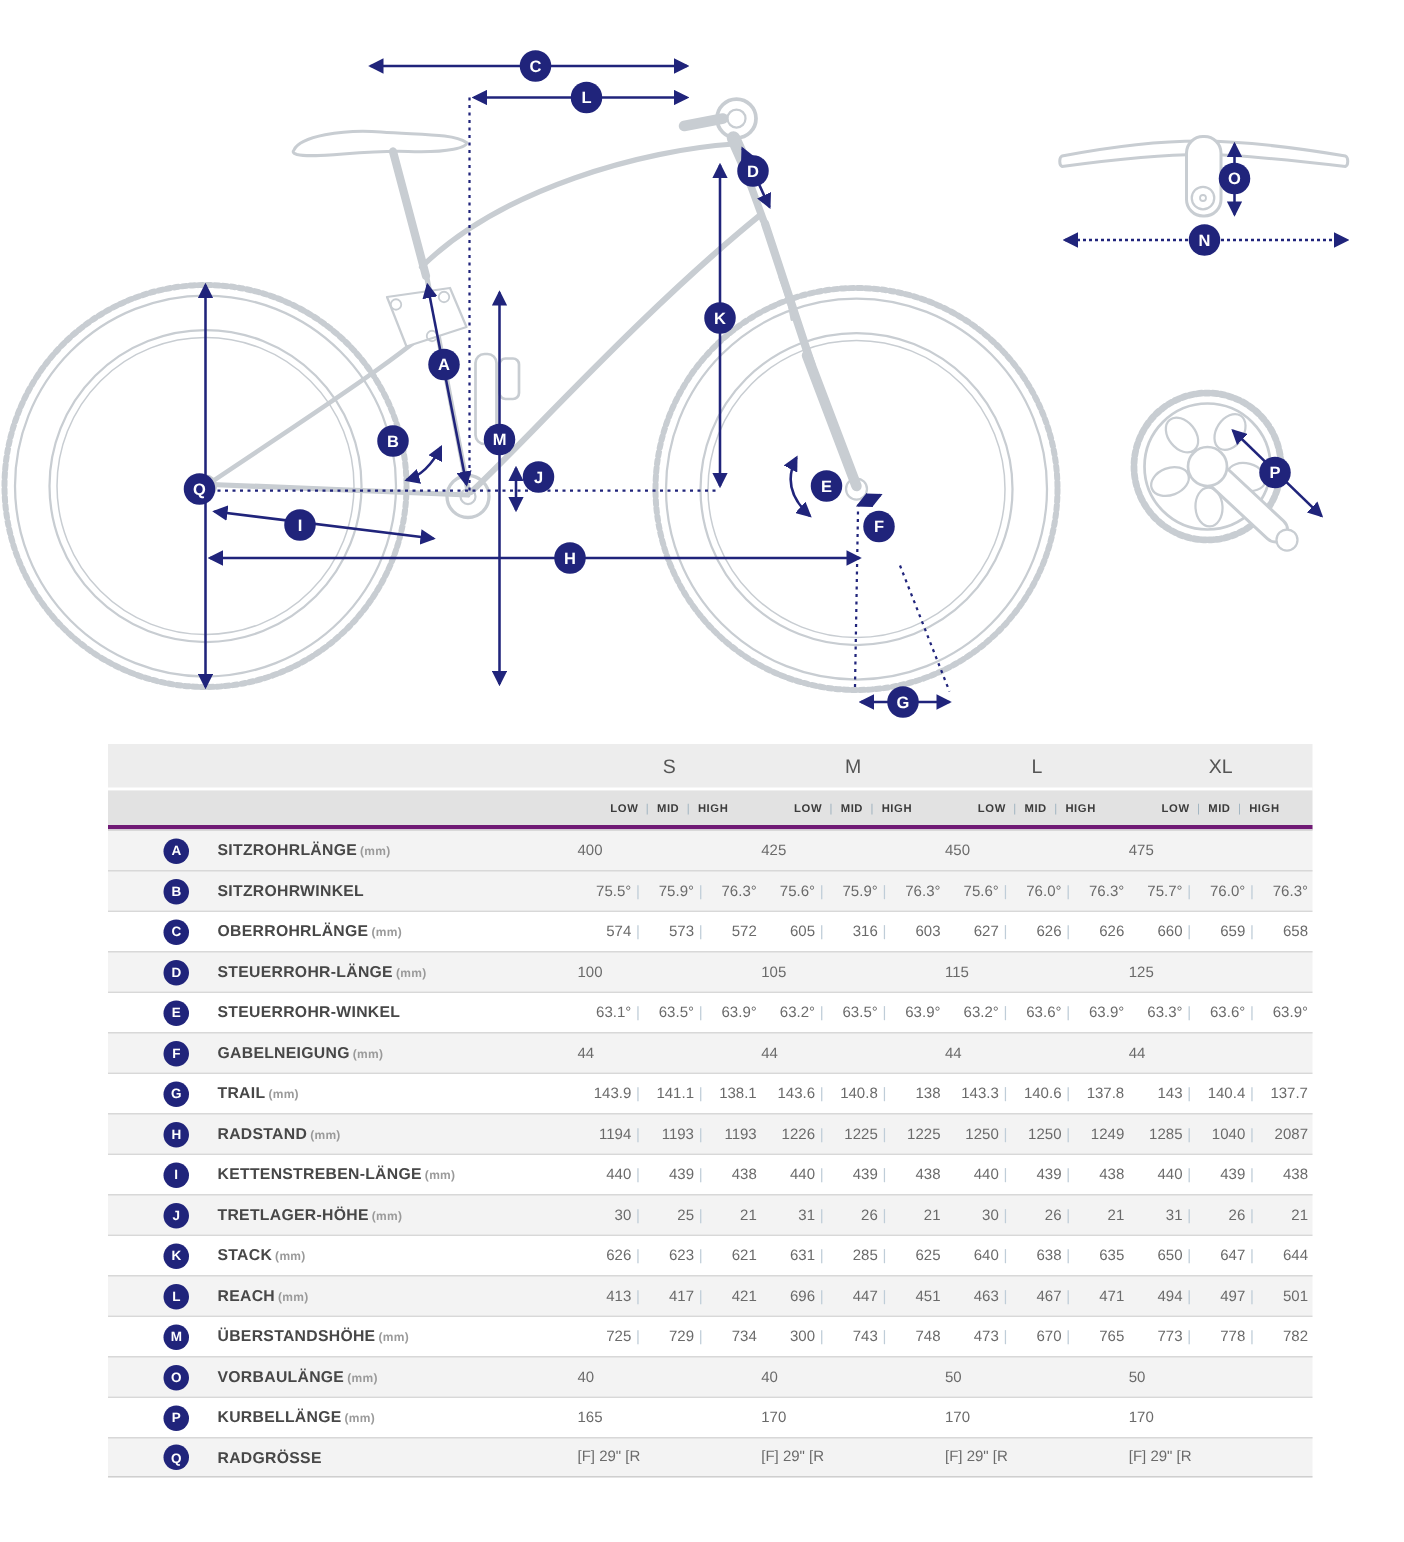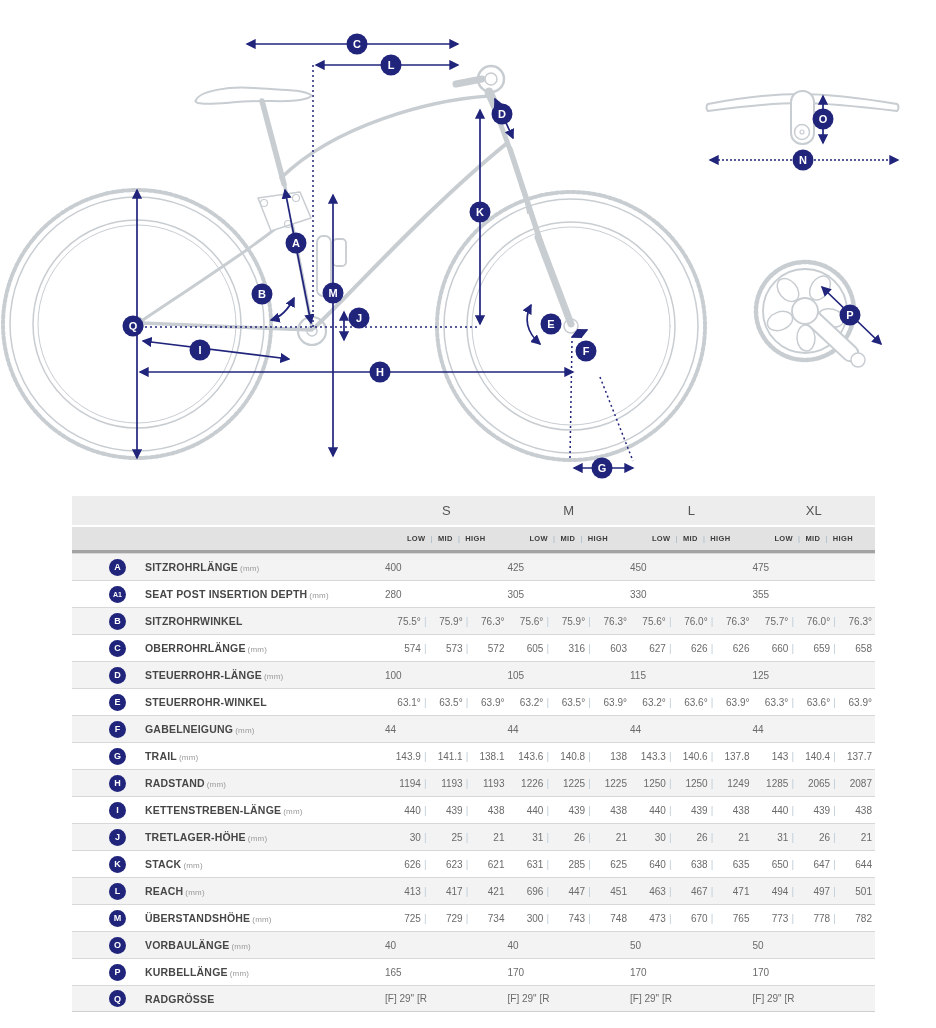--- a/index.html
+++ b/index.html
@@ -3,31 +3,31 @@
 <meta charset="utf-8">
 <style>
   html,body{margin:0;padding:0}
   body{width:936px;height:1028px;background:#fff;font-family:"Liberation Sans",sans-serif;position:relative;overflow:hidden}
   *{box-sizing:border-box}
   .diagram{position:absolute;left:0;top:0}
   .geo-table{position:absolute;left:72px;top:496px;width:803px}
   .grid{display:grid;grid-template-columns:73px 240px repeat(4,1fr);align-items:center}
   .thead1{height:31px;background:#ededed;border-bottom:2px solid #fff}
   .size-cell{text-align:center;font-size:13px;color:#555}
-  .thead2{height:26px;background:#e2e2e2;border-bottom:3px solid #a3a3a3}
+  .thead2{height:26px;background:#e2e2e2;border-bottom:3px solid #701a75}
   .subhead{display:flex;justify-content:center;align-items:center;font-size:7.5px;font-weight:bold;color:#3c3c3c;letter-spacing:.4px}
   .subhead .sp{color:#9fb3c0;margin:0 5px;font-weight:normal}
   .trow{height:27px;border-top:1px solid #d8d8d8}
   .trow.alt{background:#f3f3f3}
   #tbody .trow:last-child{border-bottom:1px solid #cfcfcf}
   .bcell{display:flex;padding-left:37px}
   .badge{width:17px;height:17px;border-radius:50%;background:#20247b;color:#fff;font-size:9px;font-weight:bold;display:flex;align-items:center;justify-content:center}
   .badge.small{font-size:7px}
   .lcell{font-size:10.5px;font-weight:bold;color:#474747;letter-spacing:.2px;white-space:nowrap}
-  .lcell .unit{font-size:8px;color:#9a9a9a;font-weight:normal;margin-left:2px}
+  .lcell .unit{font-size:8px;color:#9a9a9a;font-weight:bold;margin-left:2px}
   .vals{display:flex;align-items:center;font-size:10px;color:#6a6a6a;padding:0 3px;height:100%}
   .vals .v{flex:1;text-align:right;white-space:nowrap}
   .vals.single{padding:0}
   .vals.single .v{flex:none;text-align:center}
   .vals .sp{width:9px;text-align:center;color:#bfcdd8;flex:none}
 </style>
 </head>
 <body>
 
 <svg class="diagram" width="936" height="494" viewBox="0 0 936 494">
@@ -249,178 +249,160 @@
         <div class="vals single">
           <span class="v">425</span>
         </div>
         <div class="vals single">
           <span class="v">450</span>
         </div>
         <div class="vals single">
           <span class="v">475</span>
         </div>
       </div>
+      <div class="grid trow alt">
+        <div class="bcell">
+          <span class="badge">B</span>
+        </div>
+        <div class="lcell"><span class="lbl">SITZROHRWINKEL</span></div>
+        <div class="vals">
+          <span class="v">75.5°</span>
+          <span class="sp">|</span>
+          <span class="v">75.9°</span>
+          <span class="sp">|</span>
+          <span class="v">76.3°</span>
+        </div>
+        <div class="vals">
+          <span class="v">75.6°</span>
+          <span class="sp">|</span>
+          <span class="v">75.9°</span>
+          <span class="sp">|</span>
+          <span class="v">76.3°</span>
+        </div>
+        <div class="vals">
+          <span class="v">75.6°</span>
+          <span class="sp">|</span>
+          <span class="v">76.0°</span>
+          <span class="sp">|</span>
+          <span class="v">76.3°</span>
+        </div>
+        <div class="vals">
+          <span class="v">75.7°</span>
+          <span class="sp">|</span>
+          <span class="v">76.0°</span>
+          <span class="sp">|</span>
+          <span class="v">76.3°</span>
+        </div>
+      </div>
       <div class="grid trow">
         <div class="bcell">
-          <span class="badge small">A1</span>
-        </div>
-        <div class="lcell"><span class="lbl">SEAT POST INSERTION DEPTH</span><span class="unit">(mm)</span></div>
-        <div class="vals single">
-          <span class="v">280</span>
-        </div>
-        <div class="vals single">
-          <span class="v">305</span>
-        </div>
-        <div class="vals single">
-          <span class="v">330</span>
-        </div>
-        <div class="vals single">
-          <span class="v">355</span>
-        </div>
-      </div>
-      <div class="grid trow alt">
-        <div class="bcell">
-          <span class="badge">B</span>
-        </div>
-        <div class="lcell"><span class="lbl">SITZROHRWINKEL</span></div>
-        <div class="vals">
-          <span class="v">75.5°</span>
-          <span class="sp">|</span>
-          <span class="v">75.9°</span>
-          <span class="sp">|</span>
-          <span class="v">76.3°</span>
-        </div>
-        <div class="vals">
-          <span class="v">75.6°</span>
-          <span class="sp">|</span>
-          <span class="v">75.9°</span>
-          <span class="sp">|</span>
-          <span class="v">76.3°</span>
-        </div>
-        <div class="vals">
-          <span class="v">75.6°</span>
-          <span class="sp">|</span>
-          <span class="v">76.0°</span>
-          <span class="sp">|</span>
-          <span class="v">76.3°</span>
-        </div>
-        <div class="vals">
-          <span class="v">75.7°</span>
-          <span class="sp">|</span>
-          <span class="v">76.0°</span>
-          <span class="sp">|</span>
-          <span class="v">76.3°</span>
+          <span class="badge">C</span>
+        </div>
+        <div class="lcell"><span class="lbl">OBERROHRLÄNGE</span><span class="unit">(mm)</span></div>
+        <div class="vals">
+          <span class="v">574</span>
+          <span class="sp">|</span>
+          <span class="v">573</span>
+          <span class="sp">|</span>
+          <span class="v">572</span>
+        </div>
+        <div class="vals">
+          <span class="v">605</span>
+          <span class="sp">|</span>
+          <span class="v">316</span>
+          <span class="sp">|</span>
+          <span class="v">603</span>
+        </div>
+        <div class="vals">
+          <span class="v">627</span>
+          <span class="sp">|</span>
+          <span class="v">626</span>
+          <span class="sp">|</span>
+          <span class="v">626</span>
+        </div>
+        <div class="vals">
+          <span class="v">660</span>
+          <span class="sp">|</span>
+          <span class="v">659</span>
+          <span class="sp">|</span>
+          <span class="v">658</span>
+        </div>
+      </div>
+      <div class="grid trow alt">
+        <div class="bcell">
+          <span class="badge">D</span>
+        </div>
+        <div class="lcell"><span class="lbl">STEUERROHR-LÄNGE</span><span class="unit">(mm)</span></div>
+        <div class="vals single">
+          <span class="v">100</span>
+        </div>
+        <div class="vals single">
+          <span class="v">105</span>
+        </div>
+        <div class="vals single">
+          <span class="v">115</span>
+        </div>
+        <div class="vals single">
+          <span class="v">125</span>
         </div>
       </div>
       <div class="grid trow">
         <div class="bcell">
-          <span class="badge">C</span>
-        </div>
-        <div class="lcell"><span class="lbl">OBERROHRLÄNGE</span><span class="unit">(mm)</span></div>
-        <div class="vals">
-          <span class="v">574</span>
-          <span class="sp">|</span>
-          <span class="v">573</span>
-          <span class="sp">|</span>
-          <span class="v">572</span>
-        </div>
-        <div class="vals">
-          <span class="v">605</span>
-          <span class="sp">|</span>
-          <span class="v">316</span>
-          <span class="sp">|</span>
-          <span class="v">603</span>
-        </div>
-        <div class="vals">
-          <span class="v">627</span>
-          <span class="sp">|</span>
-          <span class="v">626</span>
-          <span class="sp">|</span>
-          <span class="v">626</span>
-        </div>
-        <div class="vals">
-          <span class="v">660</span>
-          <span class="sp">|</span>
-          <span class="v">659</span>
-          <span class="sp">|</span>
-          <span class="v">658</span>
-        </div>
-      </div>
-      <div class="grid trow alt">
-        <div class="bcell">
-          <span class="badge">D</span>
-        </div>
-        <div class="lcell"><span class="lbl">STEUERROHR-LÄNGE</span><span class="unit">(mm)</span></div>
-        <div class="vals single">
-          <span class="v">100</span>
-        </div>
-        <div class="vals single">
-          <span class="v">105</span>
-        </div>
-        <div class="vals single">
-          <span class="v">115</span>
-        </div>
-        <div class="vals single">
-          <span class="v">125</span>
+          <span class="badge">E</span>
+        </div>
+        <div class="lcell"><span class="lbl">STEUERROHR-WINKEL</span></div>
+        <div class="vals">
+          <span class="v">63.1°</span>
+          <span class="sp">|</span>
+          <span class="v">63.5°</span>
+          <span class="sp">|</span>
+          <span class="v">63.9°</span>
+        </div>
+        <div class="vals">
+          <span class="v">63.2°</span>
+          <span class="sp">|</span>
+          <span class="v">63.5°</span>
+          <span class="sp">|</span>
+          <span class="v">63.9°</span>
+        </div>
+        <div class="vals">
+          <span class="v">63.2°</span>
+          <span class="sp">|</span>
+          <span class="v">63.6°</span>
+          <span class="sp">|</span>
+          <span class="v">63.9°</span>
+        </div>
+        <div class="vals">
+          <span class="v">63.3°</span>
+          <span class="sp">|</span>
+          <span class="v">63.6°</span>
+          <span class="sp">|</span>
+          <span class="v">63.9°</span>
+        </div>
+      </div>
+      <div class="grid trow alt">
+        <div class="bcell">
+          <span class="badge">F</span>
+        </div>
+        <div class="lcell"><span class="lbl">GABELNEIGUNG</span><span class="unit">(mm)</span></div>
+        <div class="vals single">
+          <span class="v">44</span>
+        </div>
+        <div class="vals single">
+          <span class="v">44</span>
+        </div>
+        <div class="vals single">
+          <span class="v">44</span>
+        </div>
+        <div class="vals single">
+          <span class="v">44</span>
         </div>
       </div>
       <div class="grid trow">
         <div class="bcell">
-          <span class="badge">E</span>
-        </div>
-        <div class="lcell"><span class="lbl">STEUERROHR-WINKEL</span></div>
-        <div class="vals">
-          <span class="v">63.1°</span>
-          <span class="sp">|</span>
-          <span class="v">63.5°</span>
-          <span class="sp">|</span>
-          <span class="v">63.9°</span>
-        </div>
-        <div class="vals">
-          <span class="v">63.2°</span>
-          <span class="sp">|</span>
-          <span class="v">63.5°</span>
-          <span class="sp">|</span>
-          <span class="v">63.9°</span>
-        </div>
-        <div class="vals">
-          <span class="v">63.2°</span>
-          <span class="sp">|</span>
-          <span class="v">63.6°</span>
-          <span class="sp">|</span>
-          <span class="v">63.9°</span>
-        </div>
-        <div class="vals">
-          <span class="v">63.3°</span>
-          <span class="sp">|</span>
-          <span class="v">63.6°</span>
-          <span class="sp">|</span>
-          <span class="v">63.9°</span>
-        </div>
-      </div>
-      <div class="grid trow alt">
-        <div class="bcell">
-          <span class="badge">F</span>
-        </div>
-        <div class="lcell"><span class="lbl">GABELNEIGUNG</span><span class="unit">(mm)</span></div>
-        <div class="vals single">
-          <span class="v">44</span>
-        </div>
-        <div class="vals single">
-          <span class="v">44</span>
-        </div>
-        <div class="vals single">
-          <span class="v">44</span>
-        </div>
-        <div class="vals single">
-          <span class="v">44</span>
-        </div>
-      </div>
-      <div class="grid trow">
-        <div class="bcell">
           <span class="badge">G</span>
         </div>
         <div class="lcell"><span class="lbl">TRAIL</span><span class="unit">(mm)</span></div>
         <div class="vals">
           <span class="v">143.9</span>
           <span class="sp">|</span>
           <span class="v">141.1</span>
           <span class="sp">|</span>
           <span class="v">138.1</span>
         </div>
@@ -468,21 +450,21 @@
         <div class="vals">
           <span class="v">1250</span>
           <span class="sp">|</span>
           <span class="v">1250</span>
           <span class="sp">|</span>
           <span class="v">1249</span>
         </div>
         <div class="vals">
           <span class="v">1285</span>
           <span class="sp">|</span>
-          <span class="v">2065</span>
+          <span class="v">1040</span>
           <span class="sp">|</span>
           <span class="v">2087</span>
         </div>
       </div>
       <div class="grid trow">
         <div class="bcell">
           <span class="badge">I</span>
         </div>
         <div class="lcell"><span class="lbl">KETTENSTREBEN-LÄNGE</span><span class="unit">(mm)</span></div>
         <div class="vals">

